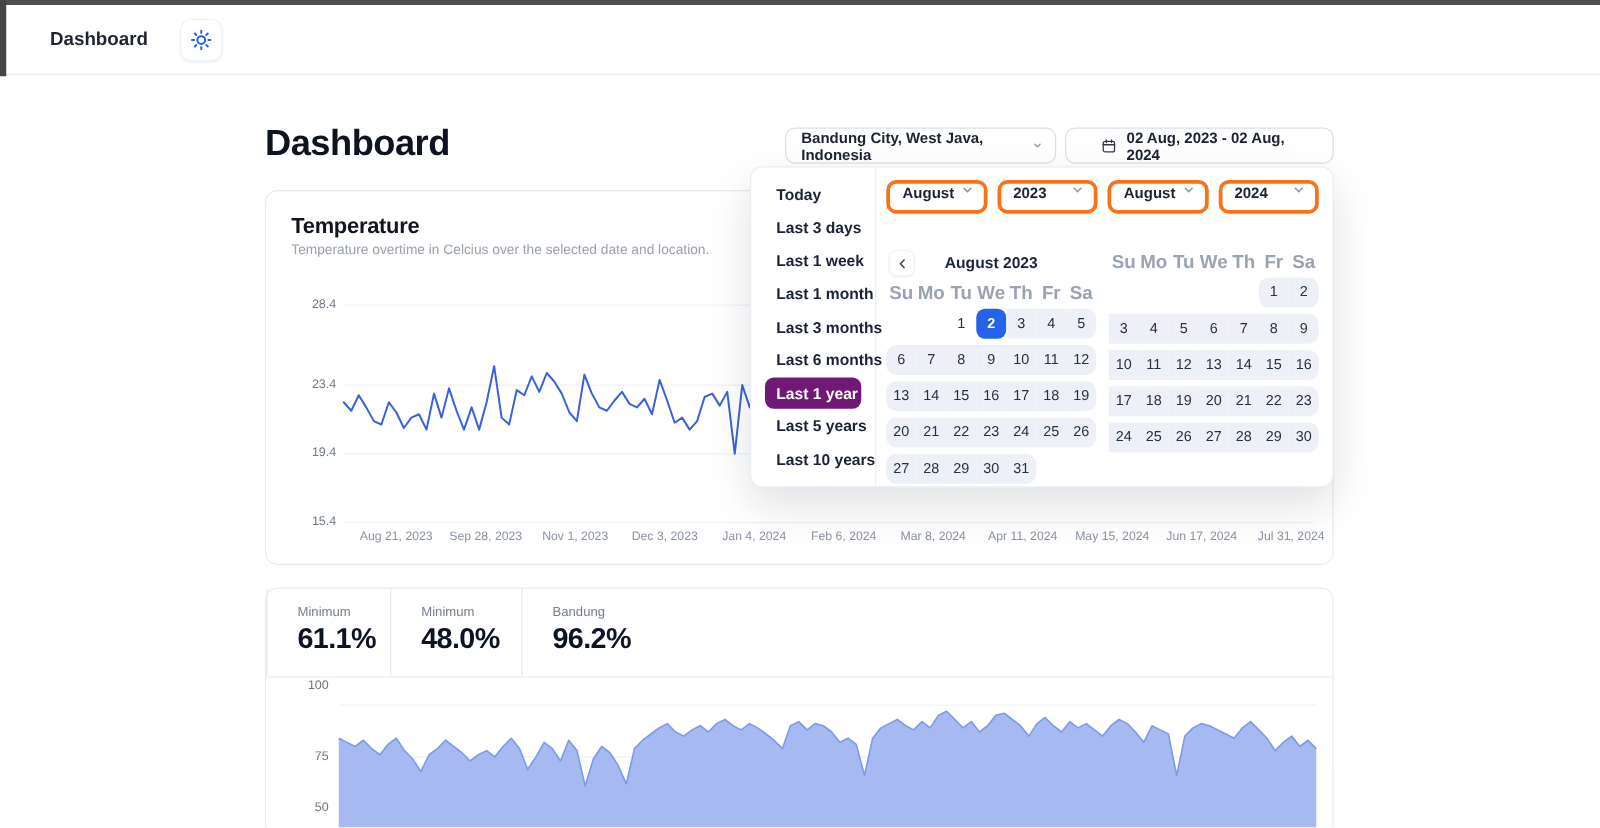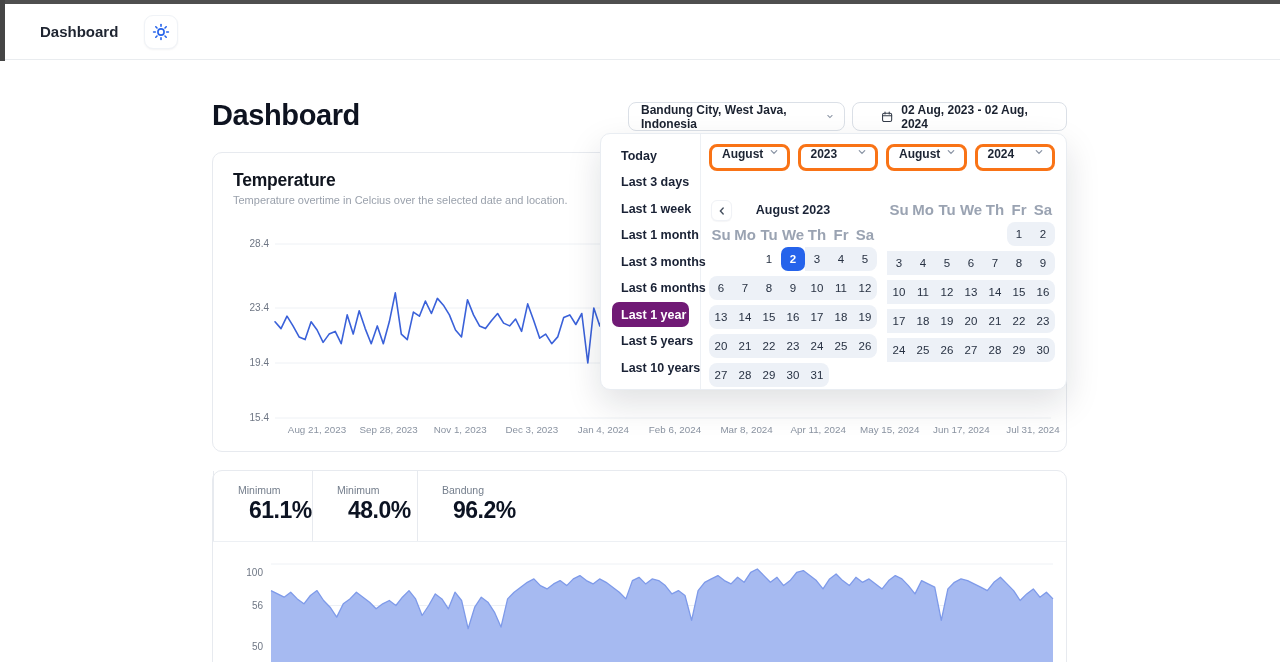--- a/index.html
+++ b/index.html
@@ -77,21 +77,21 @@
   .xlab { position:absolute; width:90px; text-align:center; font-size:9.8px; color:#8a93a1; }
 
   
   .hum-head { display:flex; height:71px; border-bottom:1px solid #edf0f4; }
   .hum-head .head-left { flex:1; padding:16px 20px 0 20px; }
   .stat { border-left:1px solid #e7eaef; padding:13px 0 0 24px; }
   .stat.s0 { width:99px; }
   .stat.s1 { width:105px; }
   .stat.s2 { width:111px; }
   .stat-label { font-size:10.5px; color:#747e8c; font-weight:500; margin-bottom:1px; }
-  .stat-value { font-size:23px; font-weight:800; color:#0c1322; letter-spacing:-0.5px;margin-left:11px; }
+  .stat-value { font-size:23px; font-weight:800; color:#0c1322; letter-spacing:-0.5px; }
 </style>
 </head>
 <body>
 
 <div class="screen">
   <div class="edge-top"></div>
   <div class="edge-left"></div>
 
   <header class="navbar">
     <div class="nav-right">
@@ -329,15 +329,15 @@
       </div>
     </div>
     <div class="chart-wrap hum-wrap" id="hum-wrap">
       <svg id="hum-svg" width="853" height="159">
           <line x1="58" y1="21" x2="840" y2="21" stroke="#eef1f5" stroke-width="1"></line>
           <line x1="58" y1="62.5" x2="840" y2="62.5" stroke="#eef1f5" stroke-width="1"></line>
           <line x1="58" y1="104" x2="840" y2="104" stroke="#eef1f5" stroke-width="1"></line>
           <path d="M58,159 L58.0,47.6 L64.6,50.9 L71.1,54.2 L77.7,49.2 L84.3,55.9 L90.9,60.8 L97.4,52.5 L104.0,47.6 L110.6,57.5 L117.1,64.2 L123.7,74.1 L130.3,60.8 L136.9,55.9 L143.4,49.2 L150.0,54.2 L156.6,59.2 L163.1,65.8 L169.7,60.8 L176.3,57.5 L182.9,62.5 L189.4,54.2 L196.0,47.6 L202.6,55.9 L209.1,72.5 L215.7,62.5 L222.3,50.9 L228.9,55.9 L235.4,65.8 L242.0,49.2 L248.6,57.5 L255.1,85.7 L261.7,64.2 L268.3,54.2 L274.9,59.2 L281.4,69.1 L288.0,84.1 L294.6,55.9 L301.1,49.2 L307.7,44.2 L314.3,39.3 L320.9,35.9 L327.4,42.6 L334.0,45.9 L340.6,40.9 L347.1,37.6 L353.7,42.6 L360.3,35.9 L366.9,32.6 L373.4,37.6 L380.0,40.9 L386.6,35.9 L393.1,39.3 L399.7,44.2 L406.3,49.2 L412.9,55.9 L419.4,37.6 L426.0,34.3 L432.6,40.9 L439.1,35.9 L445.7,37.6 L452.3,42.6 L458.9,50.9 L465.4,47.6 L472.0,52.5 L478.6,77.4 L485.1,47.6 L491.7,39.3 L498.3,35.9 L504.9,32.6 L511.4,37.6 L518.0,40.9 L524.6,34.3 L531.1,39.3 L537.7,29.3 L544.3,26.0 L550.9,32.6 L557.4,39.3 L564.0,34.3 L570.6,42.6 L577.1,37.6 L583.7,29.3 L590.3,27.6 L596.9,32.6 L603.4,37.6 L610.0,45.9 L616.6,35.9 L623.1,31.0 L629.7,37.6 L636.3,42.6 L642.9,34.3 L649.4,39.3 L656.0,35.9 L662.6,40.9 L669.1,45.9 L675.7,37.6 L682.3,32.6 L688.9,35.9 L695.4,42.6 L702.0,50.9 L708.6,37.6 L715.1,40.9 L721.7,44.2 L728.3,77.4 L734.9,45.9 L741.4,39.3 L748.0,35.9 L754.6,37.6 L761.1,40.9 L767.7,44.2 L774.3,47.6 L780.9,39.3 L787.4,34.3 L794.0,40.9 L800.6,47.6 L807.1,57.5 L813.7,50.9 L820.3,45.9 L826.9,54.2 L833.4,49.2 L840.0,55.9 L840,159 Z" fill="#a6baf1" stroke="none"></path>
           <polyline points="58.0,47.6 64.6,50.9 71.1,54.2 77.7,49.2 84.3,55.9 90.9,60.8 97.4,52.5 104.0,47.6 110.6,57.5 117.1,64.2 123.7,74.1 130.3,60.8 136.9,55.9 143.4,49.2 150.0,54.2 156.6,59.2 163.1,65.8 169.7,60.8 176.3,57.5 182.9,62.5 189.4,54.2 196.0,47.6 202.6,55.9 209.1,72.5 215.7,62.5 222.3,50.9 228.9,55.9 235.4,65.8 242.0,49.2 248.6,57.5 255.1,85.7 261.7,64.2 268.3,54.2 274.9,59.2 281.4,69.1 288.0,84.1 294.6,55.9 301.1,49.2 307.7,44.2 314.3,39.3 320.9,35.9 327.4,42.6 334.0,45.9 340.6,40.9 347.1,37.6 353.7,42.6 360.3,35.9 366.9,32.6 373.4,37.6 380.0,40.9 386.6,35.9 393.1,39.3 399.7,44.2 406.3,49.2 412.9,55.9 419.4,37.6 426.0,34.3 432.6,40.9 439.1,35.9 445.7,37.6 452.3,42.6 458.9,50.9 465.4,47.6 472.0,52.5 478.6,77.4 485.1,47.6 491.7,39.3 498.3,35.9 504.9,32.6 511.4,37.6 518.0,40.9 524.6,34.3 531.1,39.3 537.7,29.3 544.3,26.0 550.9,32.6 557.4,39.3 564.0,34.3 570.6,42.6 577.1,37.6 583.7,29.3 590.3,27.6 596.9,32.6 603.4,37.6 610.0,45.9 616.6,35.9 623.1,31.0 629.7,37.6 636.3,42.6 642.9,34.3 649.4,39.3 656.0,35.9 662.6,40.9 669.1,45.9 675.7,37.6 682.3,32.6 688.9,35.9 695.4,42.6 702.0,50.9 708.6,37.6 715.1,40.9 721.7,44.2 728.3,77.4 734.9,45.9 741.4,39.3 748.0,35.9 754.6,37.6 761.1,40.9 767.7,44.2 774.3,47.6 780.9,39.3 787.4,34.3 794.0,40.9 800.6,47.6 807.1,57.5 813.7,50.9 820.3,45.9 826.9,54.2 833.4,49.2 840.0,55.9" fill="none" stroke="#7e9ae9" stroke-width="1.3" stroke-linejoin="round"></polyline>
         </svg>
-    <div class="ylab" style="top: 24px; left: 0px; width: 50px;">100</div><div class="ylab" style="top: 56.5px; left: 0px; width: 50px;">56</div><div class="ylab" style="top: 98px; left: 0px; width: 50px;">50</div></div>
+    <div class="ylab" style="top: 0; left: 0px; width: 50px;">100</div><div class="ylab" style="top: 56.5px; left: 0px; width: 50px;">75</div><div class="ylab" style="top: 98px; left: 0px; width: 50px;">50</div></div>
   </section>
 </div>
 
 </body></html>

